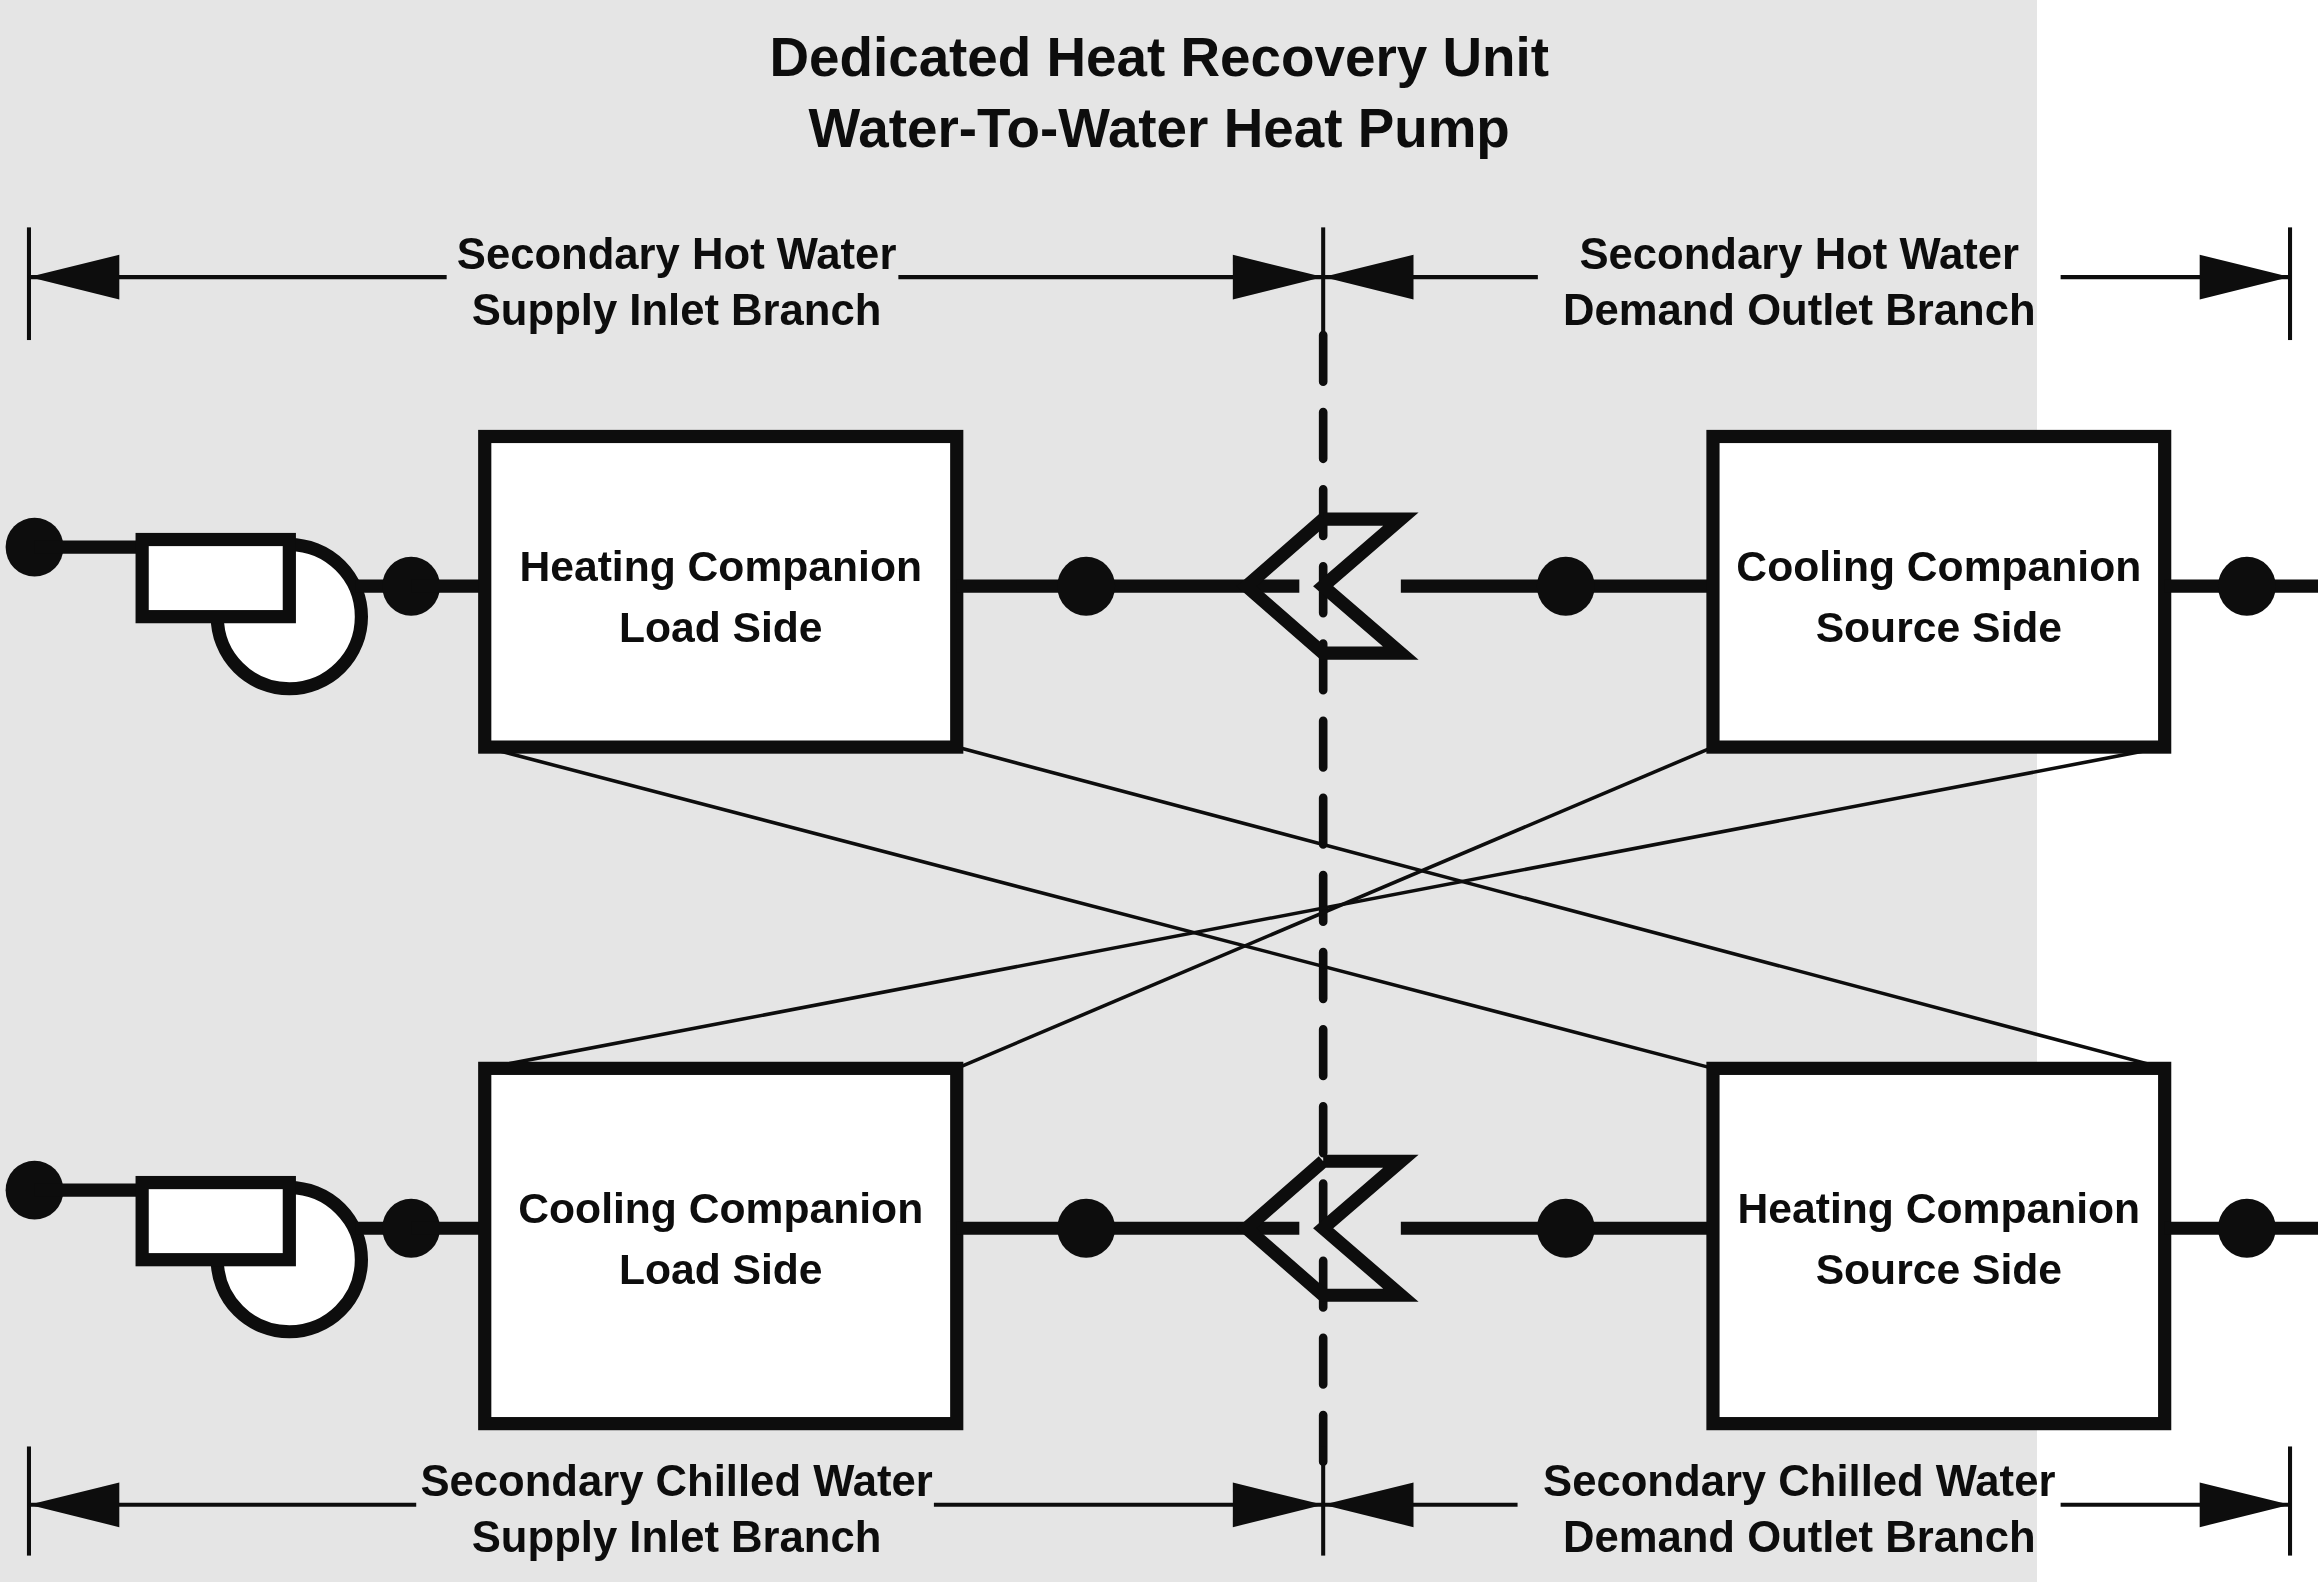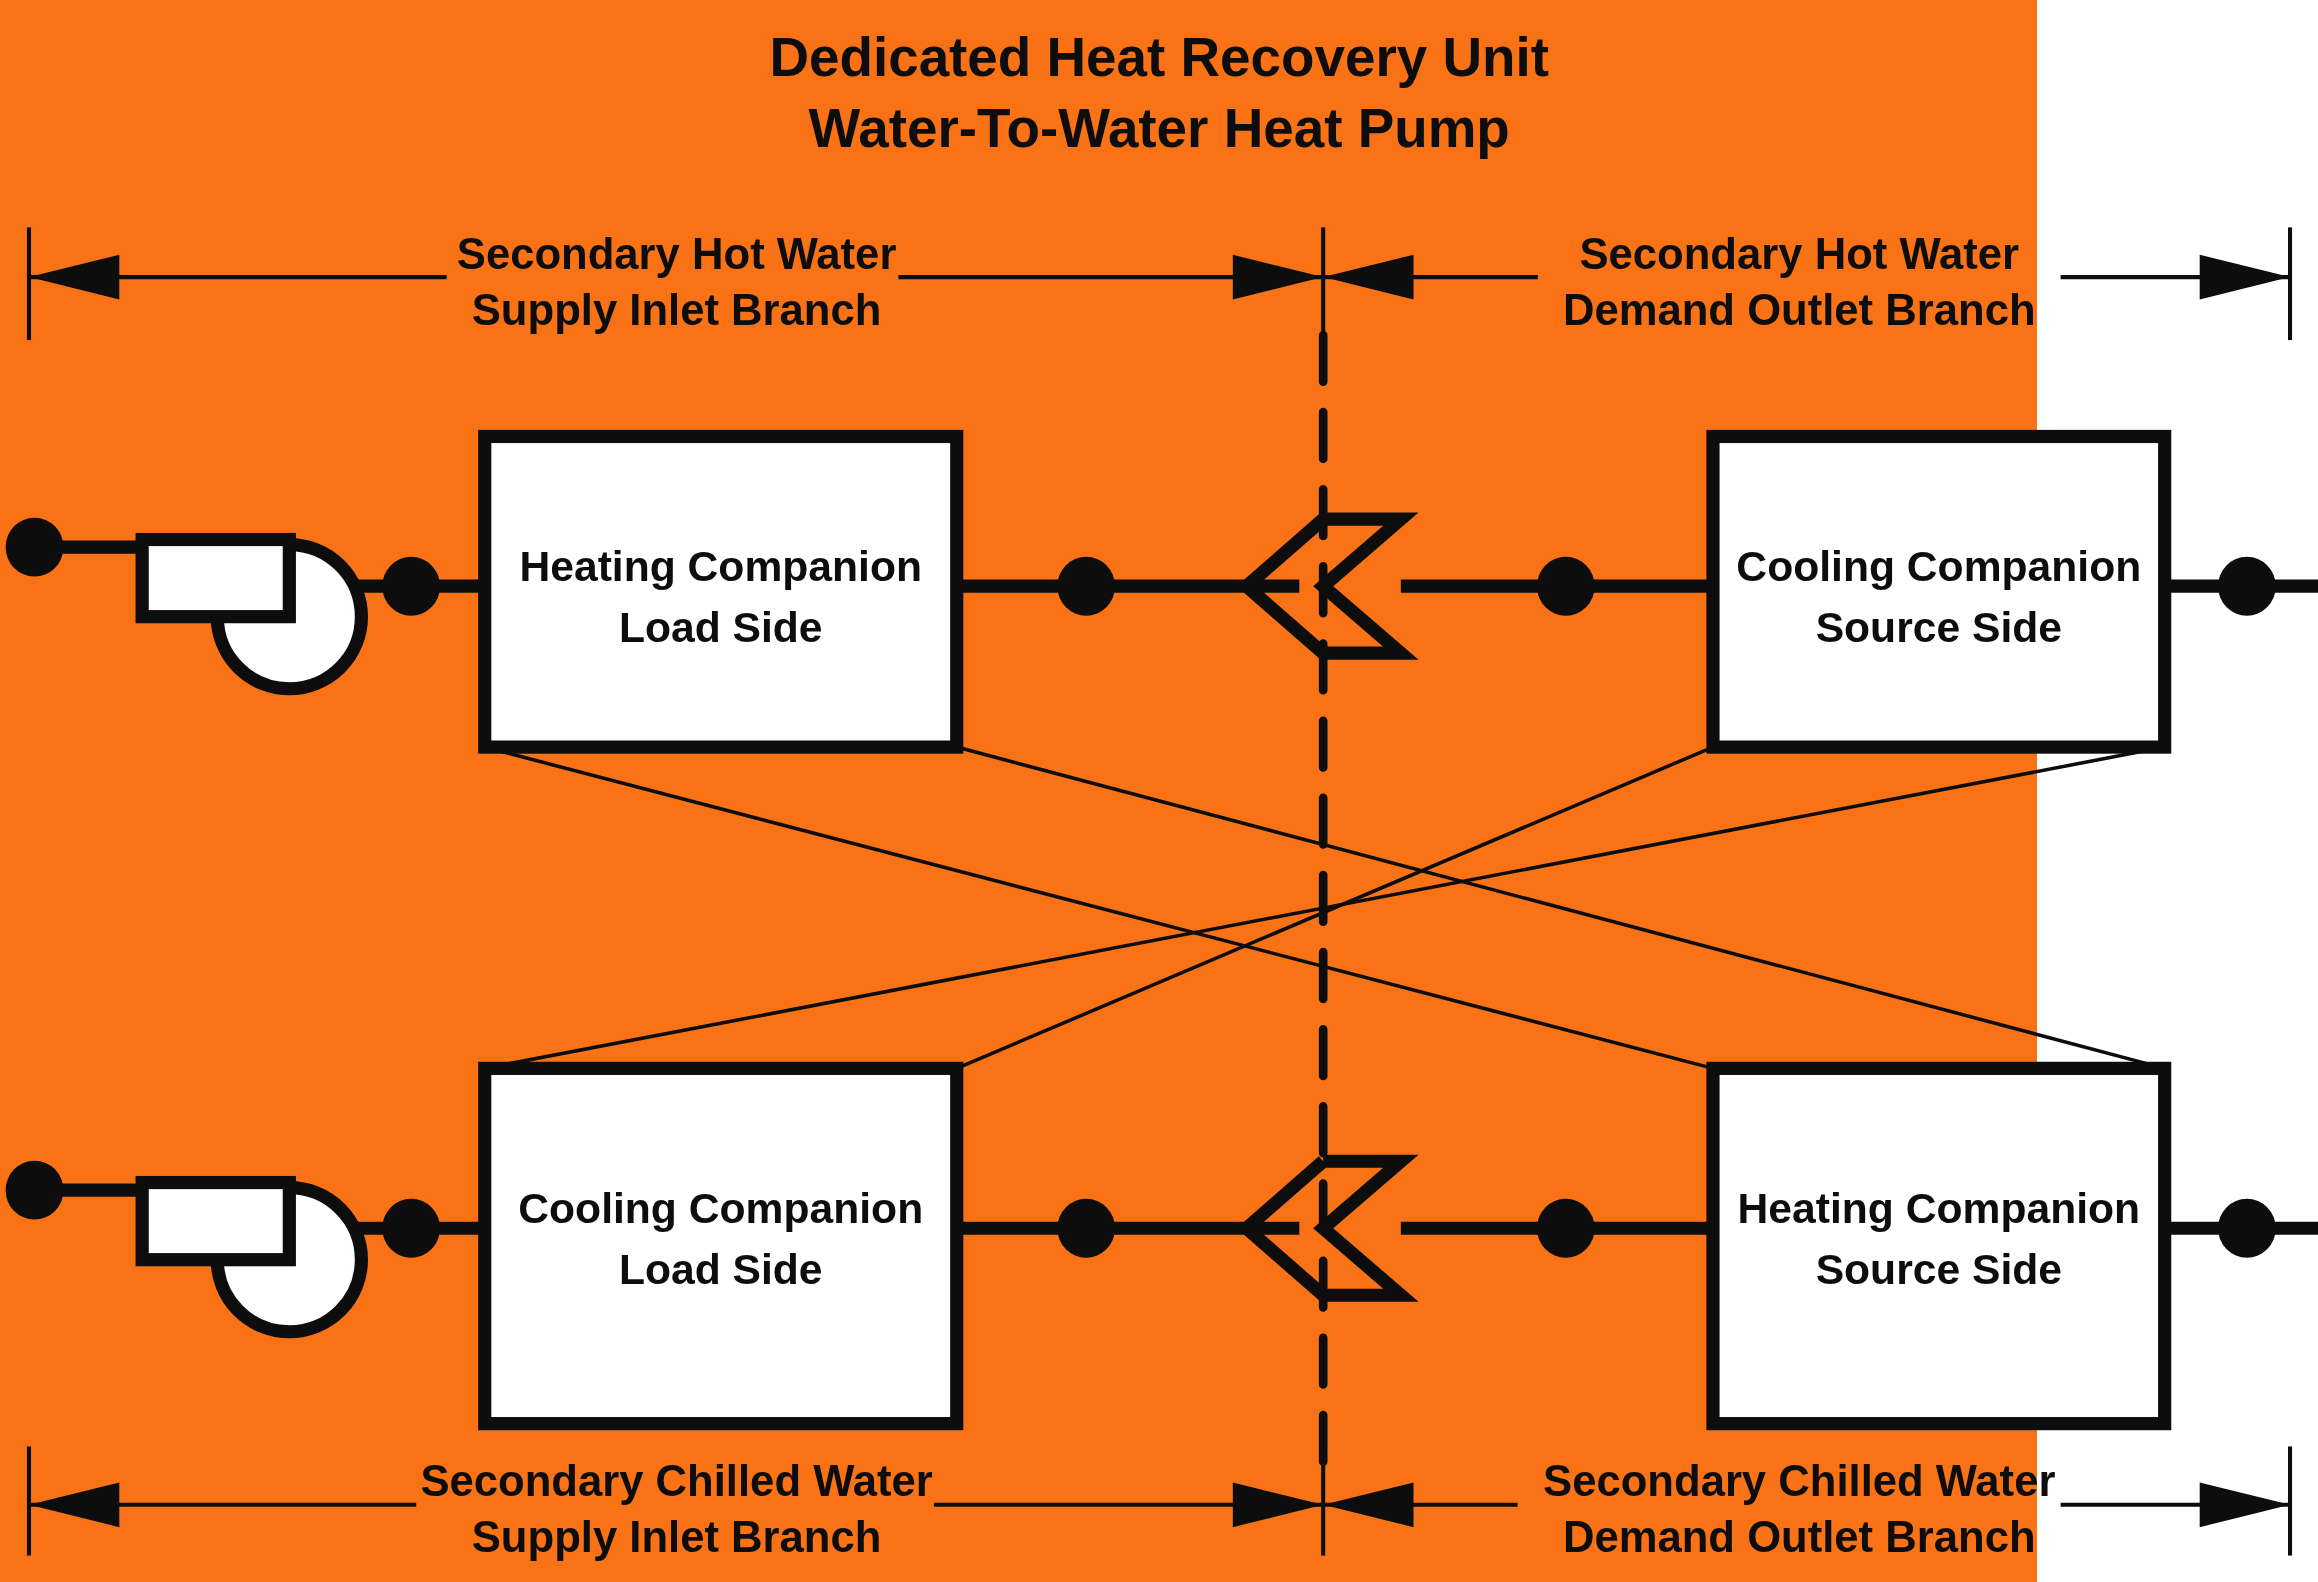--- a/index.html
+++ b/index.html
@@ -1,18 +1,18 @@
 <!DOCTYPE html>
 <html style="font-size:8px"><head>
 <meta charset="utf-8">
 <style>
   html,body{margin:0;padding:0;background:#ffffff;}
   body{width:2319px;height:1583px;overflow:hidden;
        font-family:"Liberation Sans", sans-serif;}
-  #stage{position:relative;width:2037px;height:1583px;background:#f97316;}
+  #stage{position:relative;width:2037px;height:1583px;background:#e5e5e5;}
   svg#diagram{position:absolute;left:0;top:0;width:2319px;height:1583px;}
   text{font-family:"Liberation Sans", sans-serif;font-weight:bold;fill:#0d0d0d;}
   .title-txt{font-size:108px;}
   .brlabel{font-size:86px;}
   .boxlabel{font-size:84px;}
   .pipe{stroke:#0d0d0d;stroke-width:26;fill:none;stroke-linecap:butt;}
   .boxline{stroke:#0d0d0d;stroke-width:26;fill:#ffffff;}
   .refline{stroke:#0d0d0d;stroke-width:7;fill:none;}
   .dimline{stroke:#0d0d0d;stroke-width:8;fill:none;}
   .extline{stroke:#0d0d0d;stroke-width:8;fill:none;}

